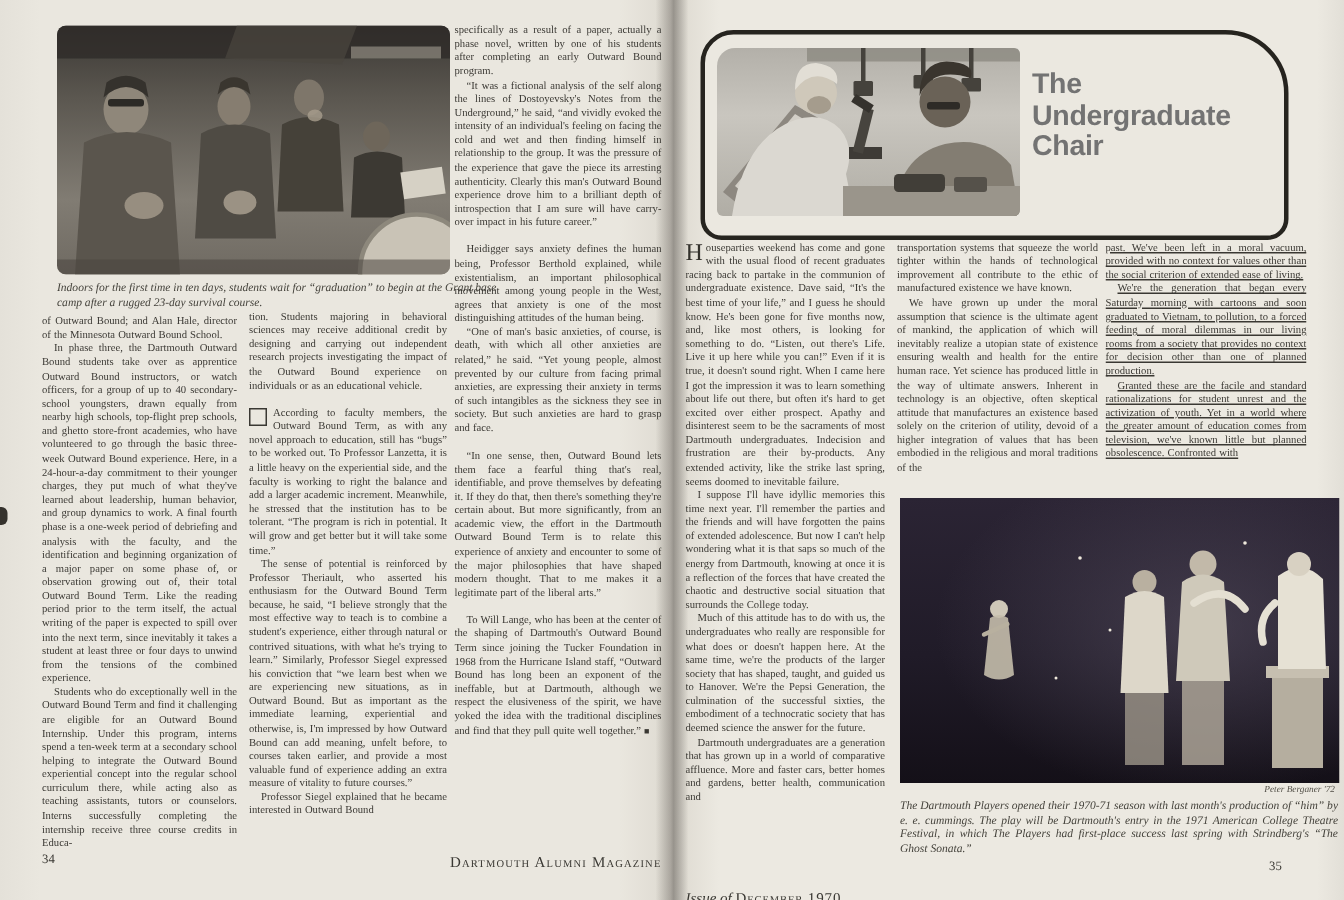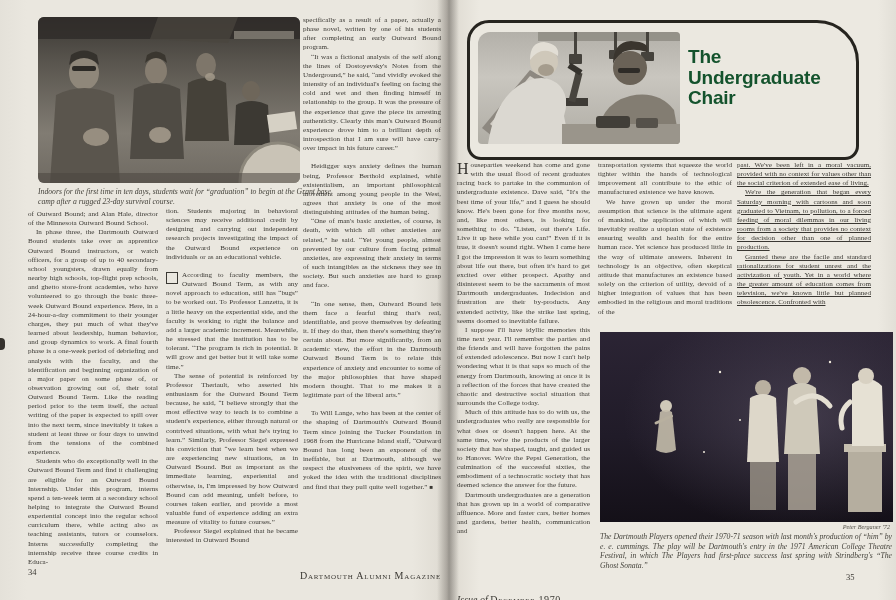--- a/index.html
+++ b/index.html
@@ -33,21 +33,21 @@
 
   .orn-box{float:left;width:10px;height:10px;border:1.3px solid #3a3833;margin:1px 4px 0 0;background:transparent;}
   .dropcap{float:left;font-size:16px;line-height:14px;padding:1px 2px 0 0;color:#33312c;}
   .endmark{font-size:6px;letter-spacing:0;}
 
   .chair-box{position:absolute;left:467px;top:20px;width:386px;height:134px;
              border:3px solid #26241f;border-radius:22px 42px 14px 14px;background:#ebe8e0;}
   .chair-box svg{position:absolute;left:8px;top:9px;border-radius:12px 4px 4px 4px;display:block;}
   .chair-title{position:absolute;left:218px;top:24px;width:162px;margin:0;
                font-family:"Liberation Sans",sans-serif;font-weight:bold;font-size:19px;
-               line-height:20.5px;letter-spacing:-.2px;color:#14532d;}
+               line-height:20.5px;letter-spacing:-.2px;color:#737373;}
 
   #photo-theater{left:600px;top:332px;width:293px;height:190px;}
   #photo-theater svg{display:block;}
   .credit{position:absolute;left:600px;top:523px;width:290px;text-align:right;
           font-style:italic;font-size:6.2px;color:#514e46;}
   #cap-theater{left:600px;top:532px;width:292px;font-size:7.7px;line-height:9.5px;text-align:justify;}
 
   .folio{position:absolute;font-size:8.5px;color:#3a3833;}
   #folio-34{left:28px;top:567px;}
   #folio-35{left:846px;top:572px;}

